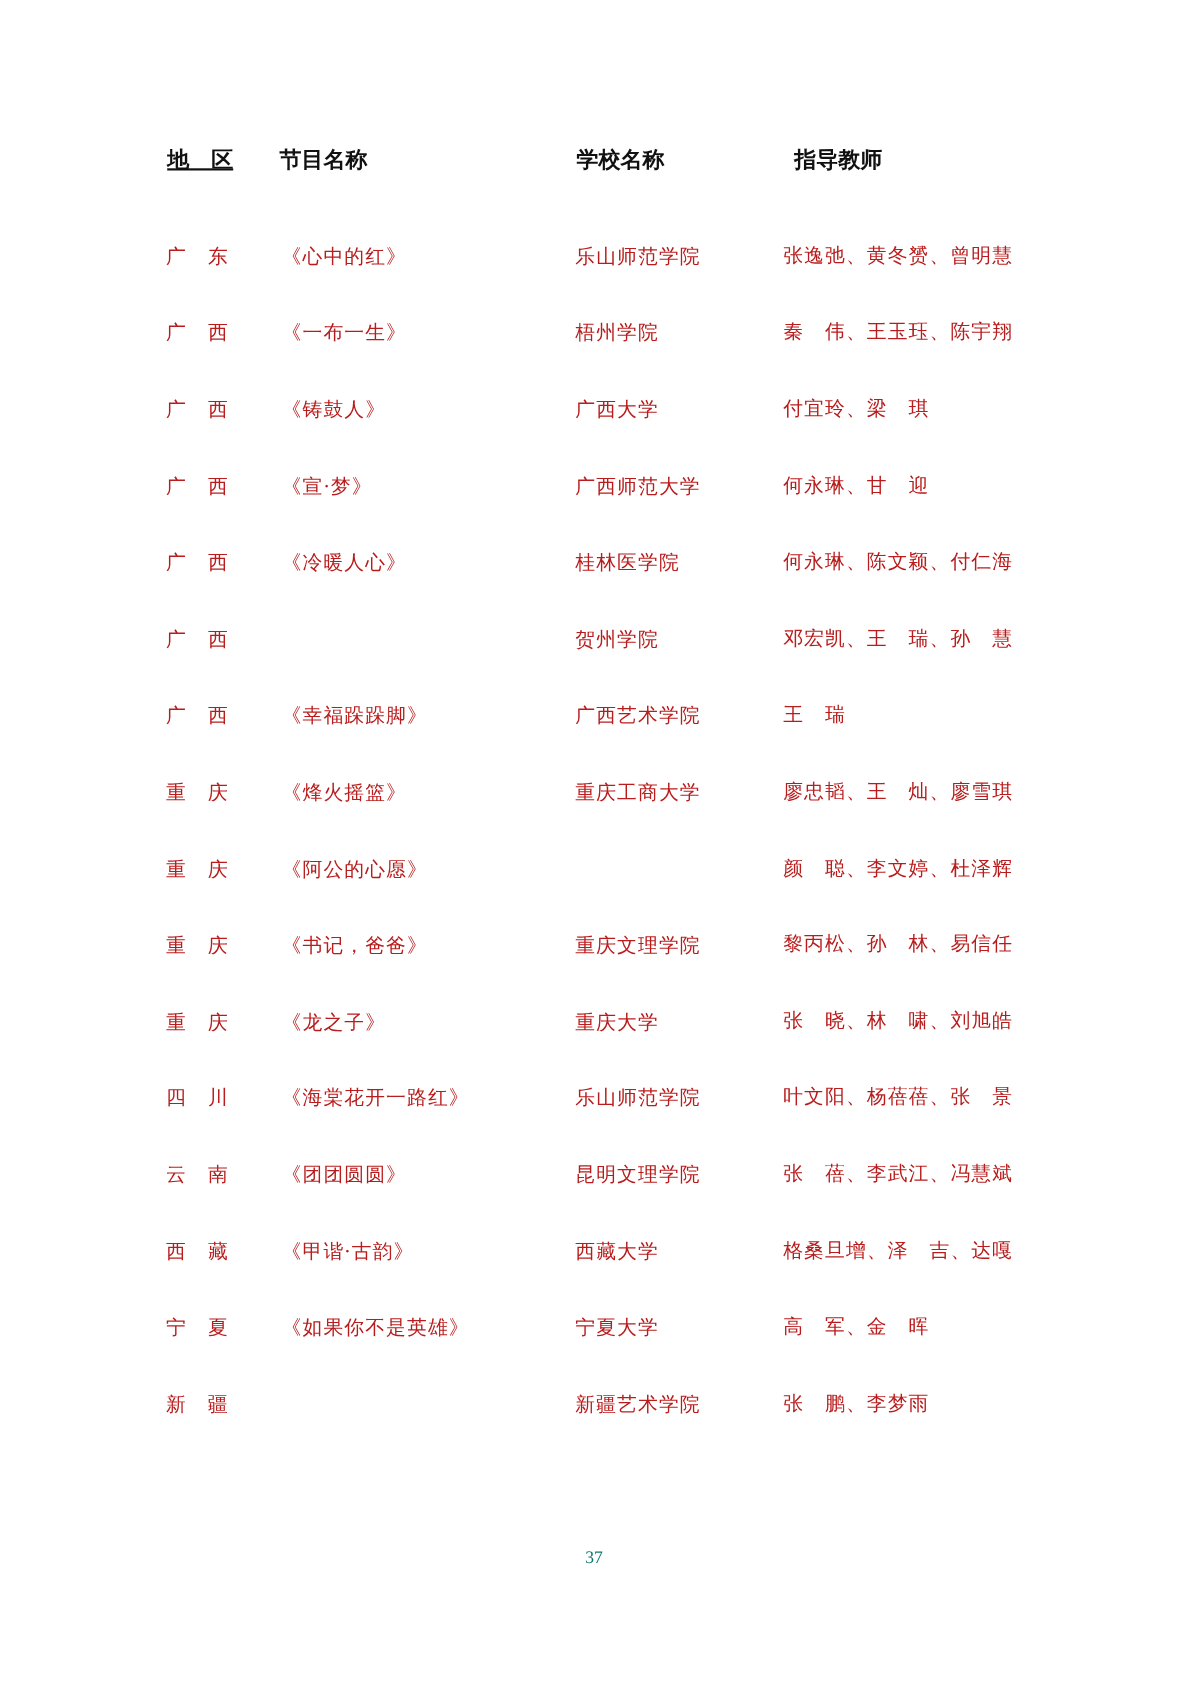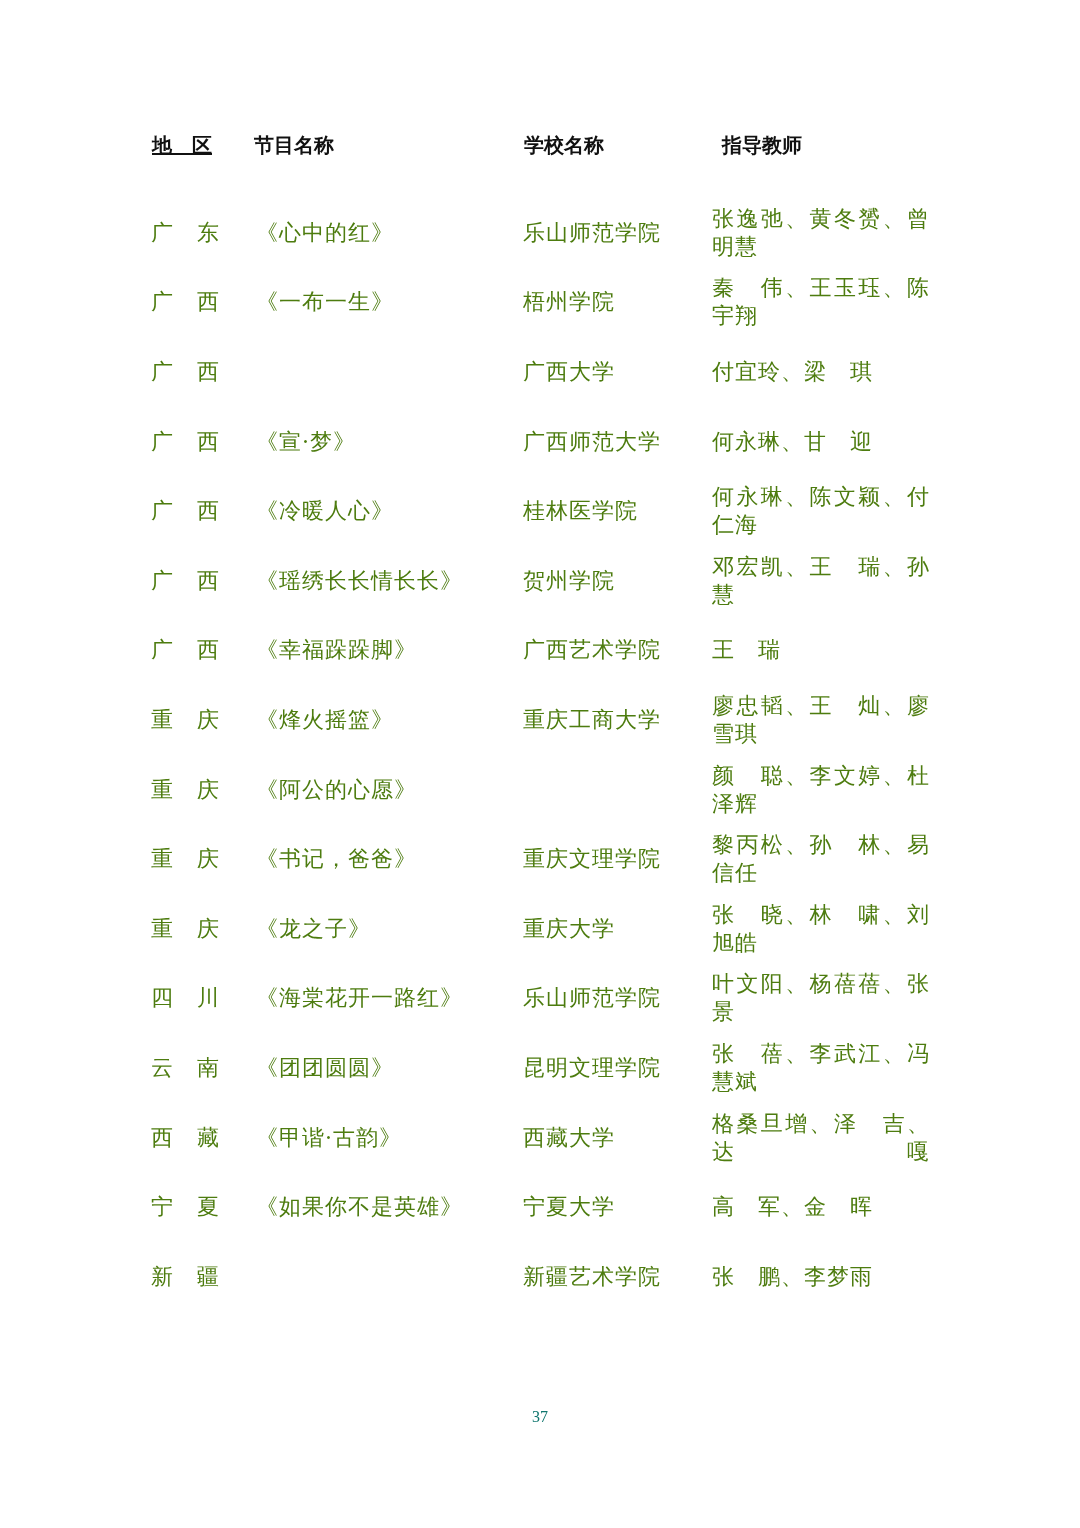--- a/index.html
+++ b/index.html
@@ -45,22 +45,22 @@
 
     .rows {
       position: absolute;
       left: 0;
       top: 198px;
       width: 1080px;
     }
     .row {
       position: relative;
       height: 69.6px;
-      font-size: 22px;
-      color: #4d7c0f;
+      font-size: 18px;
+      color: #b91c1c;
       text-decoration: underline;
     }
     .row .cell {
       position: absolute;
       top: 0;
       height: 69.6px;
       display: flex;
       align-items: center;
       white-space: pre;
       letter-spacing: 1px;
@@ -109,38 +109,38 @@
       <span class="cell c-teacher single">张逸弛、黄冬赟、曾明慧</span>
     </div>
     <div class="row">
       <span class="cell c-region">广　西</span>
       <span class="cell c-program">《一布一生》</span>
       <span class="cell c-school">梧州学院</span>
       <span class="cell c-teacher single">秦　伟、王玉珏、陈宇翔</span>
     </div>
     <div class="row">
       <span class="cell c-region">广　西</span>
+      <span class="cell c-program">《铸鼓人》</span>
       <span class="cell c-school">广西大学</span>
       <span class="cell c-teacher single">付宜玲、梁　琪</span>
     </div>
     <div class="row">
       <span class="cell c-region">广　西</span>
       <span class="cell c-program">《宣·梦》</span>
       <span class="cell c-school">广西师范大学</span>
       <span class="cell c-teacher single">何永琳、甘　迎</span>
     </div>
     <div class="row">
       <span class="cell c-region">广　西</span>
       <span class="cell c-program">《冷暖人心》</span>
       <span class="cell c-school">桂林医学院</span>
       <span class="cell c-teacher single">何永琳、陈文颖、付仁海</span>
     </div>
     <div class="row">
       <span class="cell c-region">广　西</span>
-      <span class="cell c-program">《瑶绣长长情长长》</span>
       <span class="cell c-school">贺州学院</span>
       <span class="cell c-teacher single">邓宏凯、王　瑞、孙　慧</span>
     </div>
     <div class="row">
       <span class="cell c-region">广　西</span>
       <span class="cell c-program">《幸福跺跺脚》</span>
       <span class="cell c-school">广西艺术学院</span>
       <span class="cell c-teacher single">王　瑞</span>
     </div>
     <div class="row">

